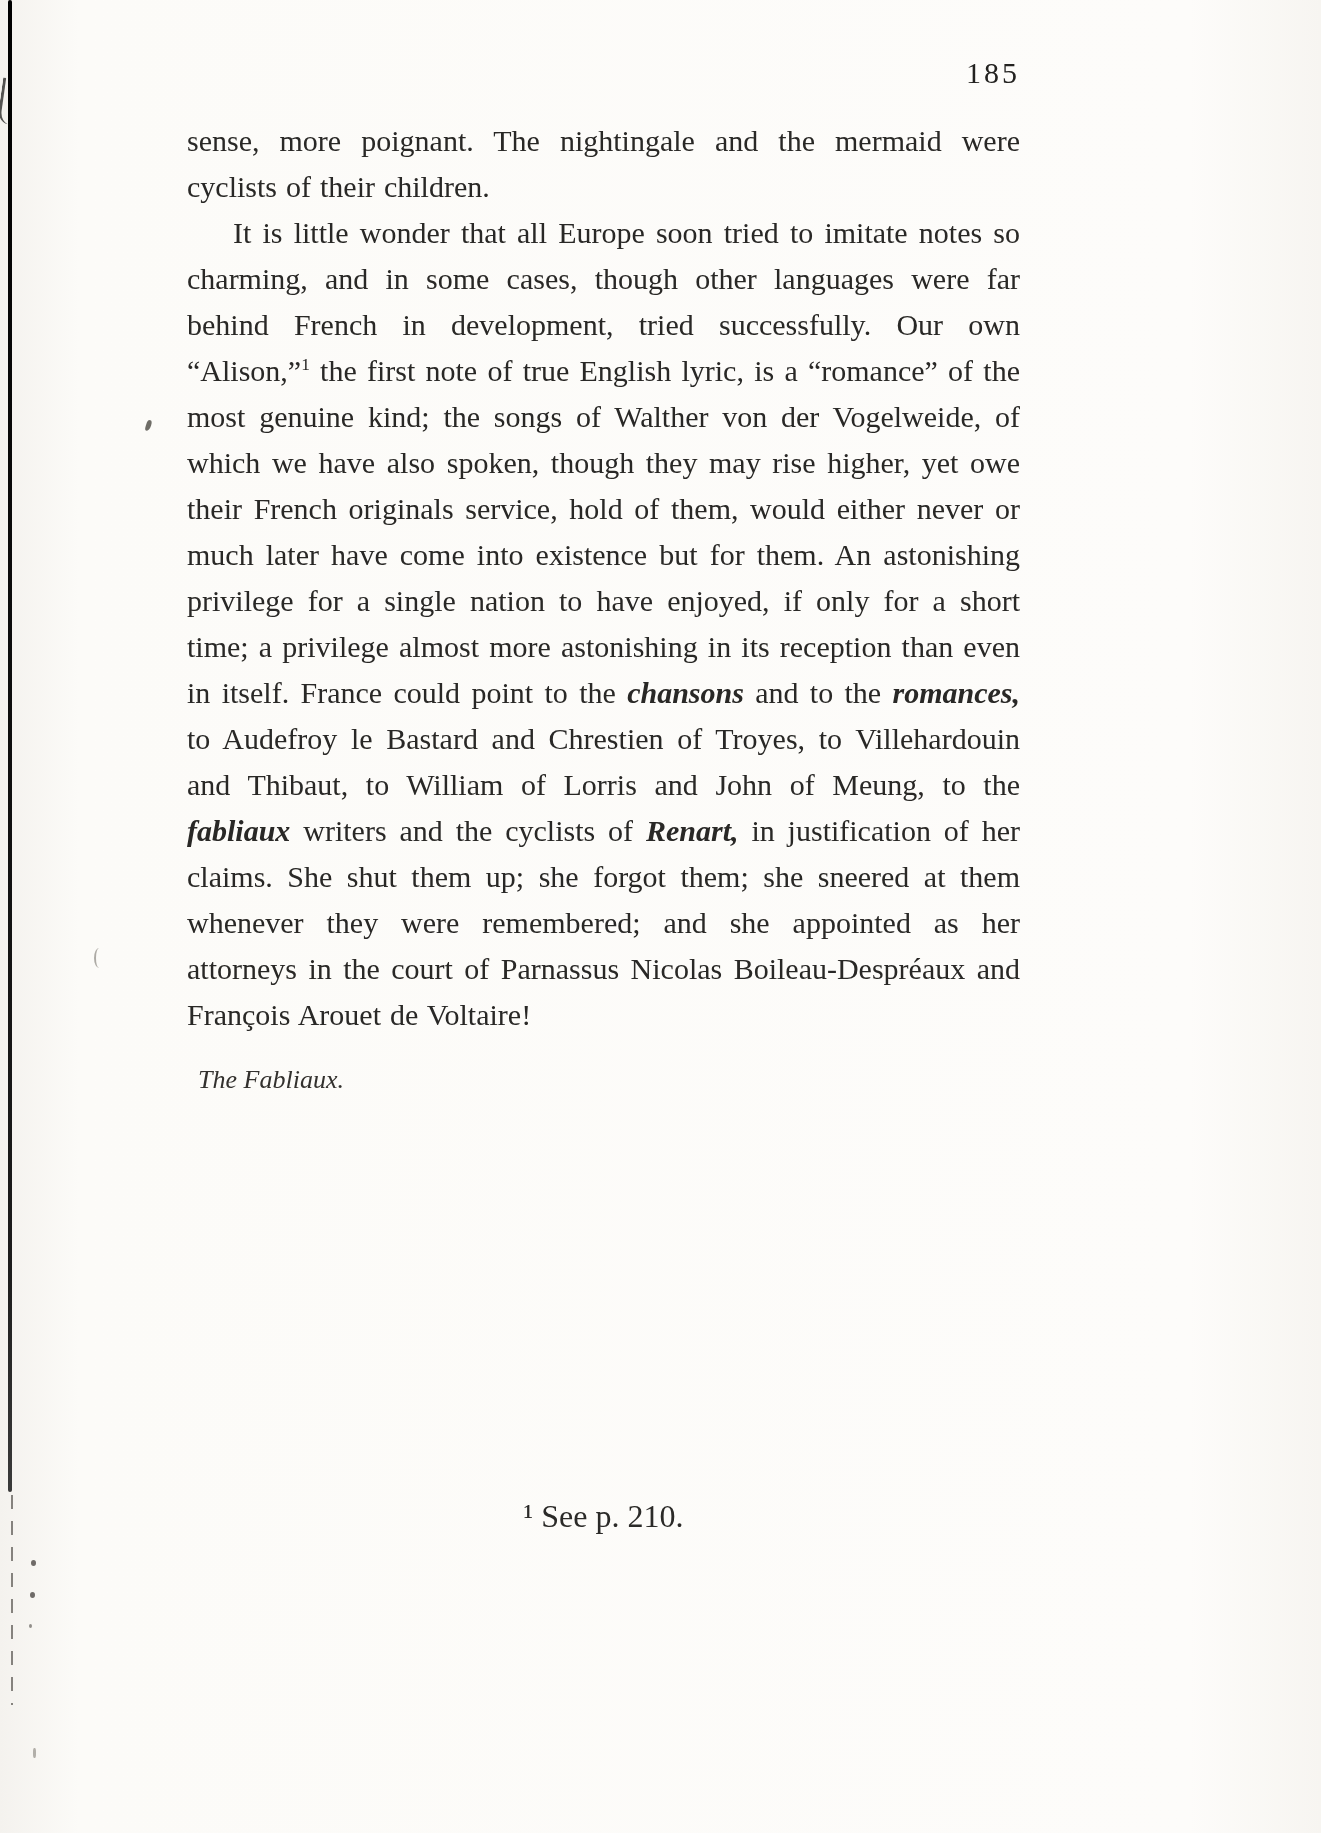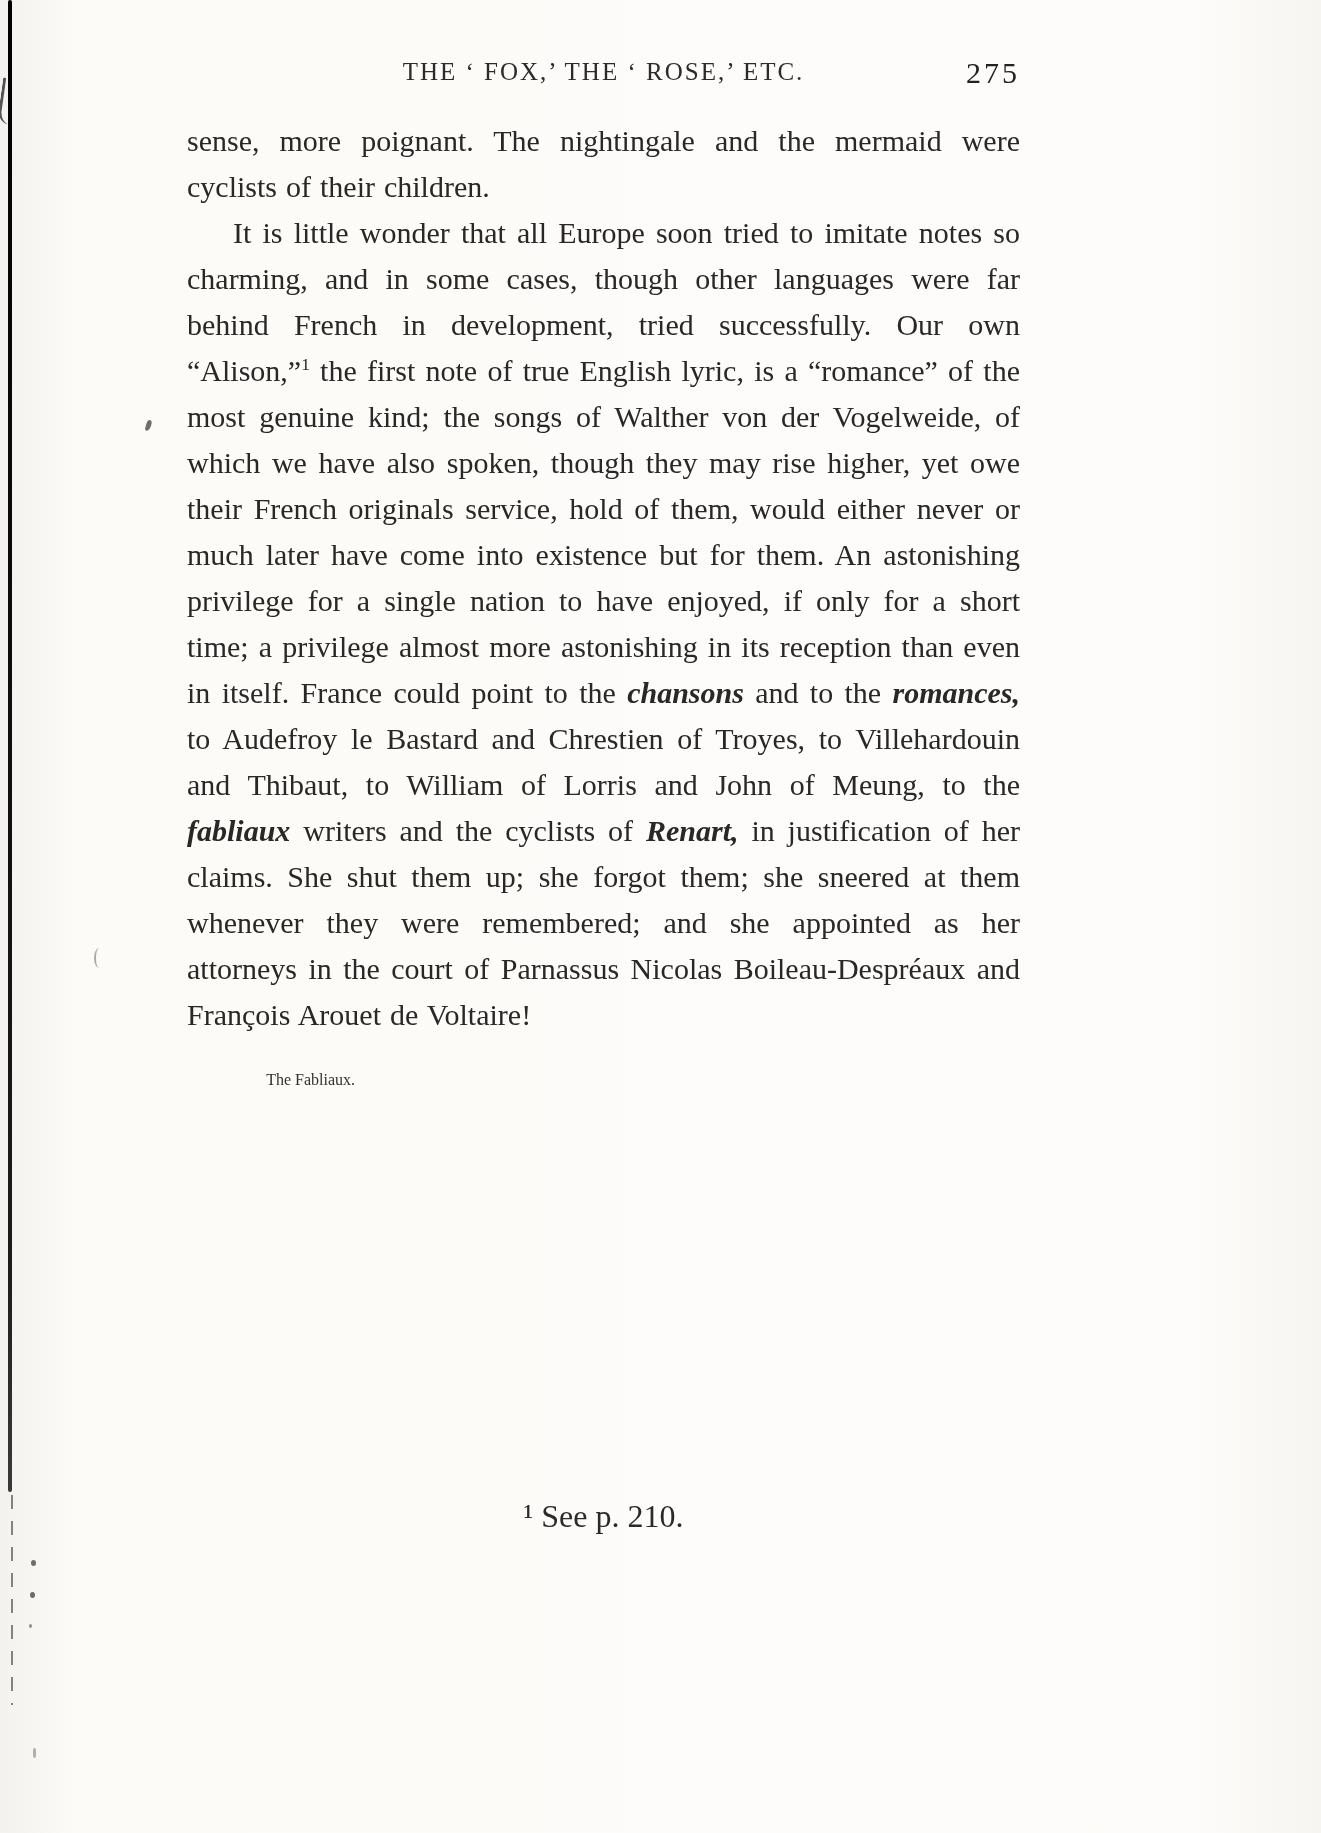--- a/index.html
+++ b/index.html
@@ -36,24 +36,25 @@
   .content p.indent { text-indent: 46px; }
   .content em { font-style: italic; font-weight: bold; }
   .content sup { font-size: 0.58em; vertical-align: super; line-height: 0; }
 
   .sidenote {
     float: left;
     width: 168px;
     height: 92px;
     box-sizing: border-box;
     padding-top: 30px;
-    font-size: 16px;
+    font-size: 26px;
     line-height: 24px;
+    font-style: italic;
     text-indent: 0;
-    text-align: right;
+    text-align: center;
     word-spacing: 0;
     color: #33312e;
   }
 
   
   .footnote {
     position: absolute; top: 1498px; left: 187px; width: 833px;
     text-align: center; font-size: 32px; color: #2b2a28;
   }
 
@@ -98,22 +99,21 @@
   <div class="artifact edge-line-lower"></div>
   <div class="artifact edge-curl"></div>
   <div class="artifact speck-comma"></div>
   <div class="artifact speck-paren"></div>
   <div class="artifact dot dot-a"></div>
   <div class="artifact dot dot-b"></div>
   <div class="artifact dot dot-c"></div>
   <div class="artifact dot dot-d"></div>
 
   <div class="header">
-    <div class="running-title">THE ‘ FOX,’ THE ‘ ROSE,’ ETC.</div>
-    <div class="page-number">275</div>
+    <div class="page-number">185</div>
   </div>
 
   <div class="content">
       <p><span>sense, more poignant. The nightingale and the mermaid were cyclists of their children.</span></p>
       <p class="indent"><span>It is little wonder that all Europe soon tried to imitate notes so charming, and in some cases, though other languages were far behind French in development, tried successfully. Our own “Alison,”</span><sup>1</sup><span> the first note of true English lyric, is a “romance” of the most genuine kind; the songs of Walther von der Vogelweide, of which we have also spoken, though they may rise higher, yet owe their French originals service, hold of them, would either never or much later have come into existence but for them. An astonishing privilege for a single nation to have enjoyed, if only for a short time; a privilege almost more astonishing in its reception than even in itself. France could point to the </span><em>chansons</em><span> and to the </span><em>romances,</em><span> to Audefroy le Bastard and Chrestien of Troyes, to Villehardouin and Thibaut, to William of Lorris and John of Meung, to the </span><em>fabliaux</em><span> writers and the cyclists of </span><em>Renart,</em><span> in justification of her claims. She shut them up; she forgot them; she sneered at them whenever they were remembered; and she appointed as her attorneys in the court of Parnassus Nicolas Boileau-Despréaux and François Arouet de Voltaire!</span></p>
       <p class="indent"><span class="sidenote">The Fabliaux.</span></p>
     </div>
 
   <div class="footnote">¹ See p. 210.</div>
 

